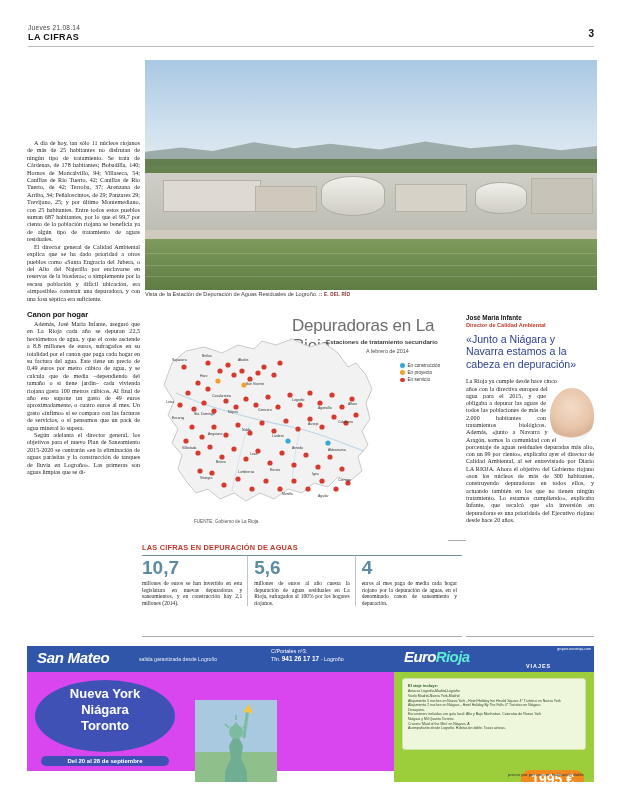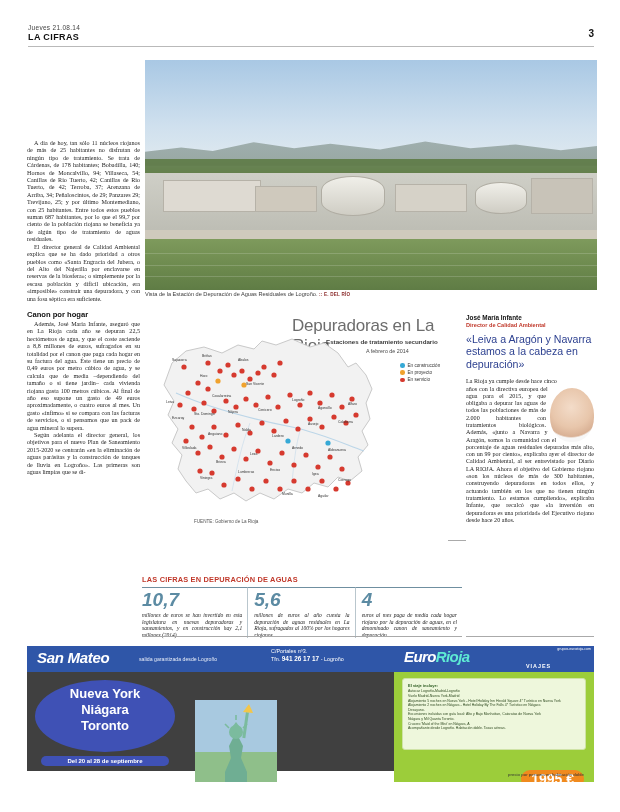--- a/index.html
+++ b/index.html
@@ -50,24 +50,24 @@
   .legend{position:absolute;left:258px;top:58px;font-family:"Liberation Sans",sans-serif;font-size:4.6px;color:#333;}
   .legend div{display:flex;align-items:center;gap:3px;margin-bottom:2.2px;}
   .dotc{width:4.5px;height:4.5px;border-radius:50%;display:inline-block;}
   .fuente{position:absolute;left:52px;top:214px;font-family:"Liberation Sans",sans-serif;font-size:4.6px;color:#555;}
 
   
   .mapwrap{position:absolute;left:0;top:18px;width:250px;height:205px;}
   .mlab{font-family:"Liberation Sans",sans-serif;font-size:3.4px;fill:#333;}
 
   
-  .figs{position:absolute;left:142px;top:575px;width:320px;}
+  .figs{position:absolute;left:142px;top:543px;width:320px;}
   .figs-head{font-family:"Liberation Sans",sans-serif;font-size:7.4px;font-weight:bold;color:#c0392b;
              letter-spacing:.2px;margin-bottom:3px;}
-  .figs-row{display:flex;gap:0;font-style:italic;}
+  .figs-row{display:flex;gap:0;}
   .fig{width:103px;padding-right:5px;border-top:1.6px solid #6f8fa0;padding-top:2px;position:relative;}
   .fig + .fig{border-left:1px solid #b9c6cd;padding-left:6px;width:98px;}
   .fig-num{font-family:"Liberation Sans",sans-serif;font-size:19px;font-weight:bold;color:#5c8ba3;line-height:20px;}
   .fig-txt{font-family:"Liberation Serif",serif;font-size:5.5px;line-height:6.6px;color:#222;margin-top:2px;text-align:justify;}
 
   
   .col-right{position:absolute;left:466px;top:314px;width:128px;}
   .qname{font-family:"Liberation Sans",sans-serif;font-size:6.4px;font-weight:bold;color:#111;}
   .qrole{font-family:"Liberation Sans",sans-serif;font-size:5.6px;font-weight:bold;color:#c0392b;margin-top:1px;}
   .quote{font-family:"Liberation Sans",sans-serif;font-size:10.6px;line-height:12.4px;color:#2b3f8f;margin-top:5px;
@@ -82,21 +82,21 @@
   .rule-m{position:absolute;left:142px;top:636px;width:320px;height:1px;background:#aaa;}
 
   
   .ad{position:absolute;left:27px;top:646px;width:567px;height:136px;background:#ffffff;overflow:hidden;}
   .ad-top{position:absolute;left:0;top:0;width:367px;height:26px;background:#2f56a8;}
   .ad-brand{position:absolute;left:10px;top:3px;font-family:"Liberation Sans",sans-serif;font-size:15px;
             font-weight:bold;color:#ffffff;font-style:italic;letter-spacing:-.3px;}
   .ad-slogan{position:absolute;left:112px;top:10px;font-family:"Liberation Sans",sans-serif;font-size:5.2px;color:#e6ecf8;}
   .ad-addr{position:absolute;left:244px;top:2px;font-family:"Liberation Sans",sans-serif;font-size:5.4px;color:#ffffff;line-height:7.4px;}
   .ad-addr b{font-size:6.4px;}
-  .ad-green{position:absolute;left:0;top:26px;width:367px;height:99px;background:#404040;}
+  .ad-green{position:absolute;left:0;top:26px;width:367px;height:99px;background:#d946ef;}
   .ad-blue-blob{position:absolute;left:8px;top:8px;width:140px;height:72px;background:#3f51b5;border-radius:50%;}
   .ad-dest{position:absolute;left:14px;top:14px;width:128px;text-align:center;
            font-family:"Liberation Sans",sans-serif;font-size:13px;font-weight:bold;color:#ffffff;line-height:16px;}
   .ad-dates{position:absolute;left:14px;top:84px;width:128px;text-align:center;
             font-family:"Liberation Sans",sans-serif;font-size:6px;font-weight:bold;color:#ffffff;
             background:#3f51b5;border-radius:7px;padding:2px 0;}
   .statue{position:absolute;left:168px;top:28px;width:82px;height:104px;}
   .ad-right{position:absolute;left:367px;top:0;width:200px;height:136px;background:#9ccd3a;}
   .ad-rtop{position:absolute;left:0;top:0;width:200px;height:26px;background:#2f56a8;}
   .eurologo{position:absolute;left:10px;top:2px;font-family:"Liberation Sans",sans-serif;font-size:15px;
@@ -319,21 +319,21 @@
       <div class="fig">
         <div class="fig-num">4</div>
         <div class="fig-txt">euros al mes paga de media cada hogar riojano por la depuración de aguas, en el denominado canon de saneamiento y depuración.</div>
       </div>
     </div>
   </div>
 
   <div class="col-right">
     <div class="qname">José María Infante</div>
     <div class="qrole">Director de Calidad Ambiental</div>
-    <div class="quote">«Leiva a Aragón y Navarra estamos a la cabeza en depuración»</div>
+    <div class="quote">«Junto a Niágara y Navarra estamos a la cabeza en depuración»</div>
     <div class="rtext">
       <span class="portrait"></span>
       <span>La Rioja ya cumple desde hace cinco años con la directiva europea del agua para el 2015, y que obligaba a depurar las aguas de todos las poblaciones de más de 2.000 habitantes con tratamientos biológicos. Además, «junto a Navarra y Aragón, somos la comunidad con el porcentaje de aguas residuales depuradas más alto, con un 99 por ciento», explicaba ayer el director de Calidad Ambiental, al ser entrevistado por Diario LA RIOJA. Ahora el objetivo del Gobierno riojano «son los núcleos de más de 300 habitantes, construyendo depuradoras en todos ellos, y actuando también en los que no tienen ningún tratamiento. Lo estamos cumpliendo», explicaba Infante, que recalcó que «la inversión en depuradoras es una prioridad» del Ejecutivo riojano desde hace 20 años.</span>
     </div>
   </div>
   <div class="rule-l"></div>
   <div class="rule-m"></div>
   <div class="rule-r"></div>
 
   <div class="ad">

